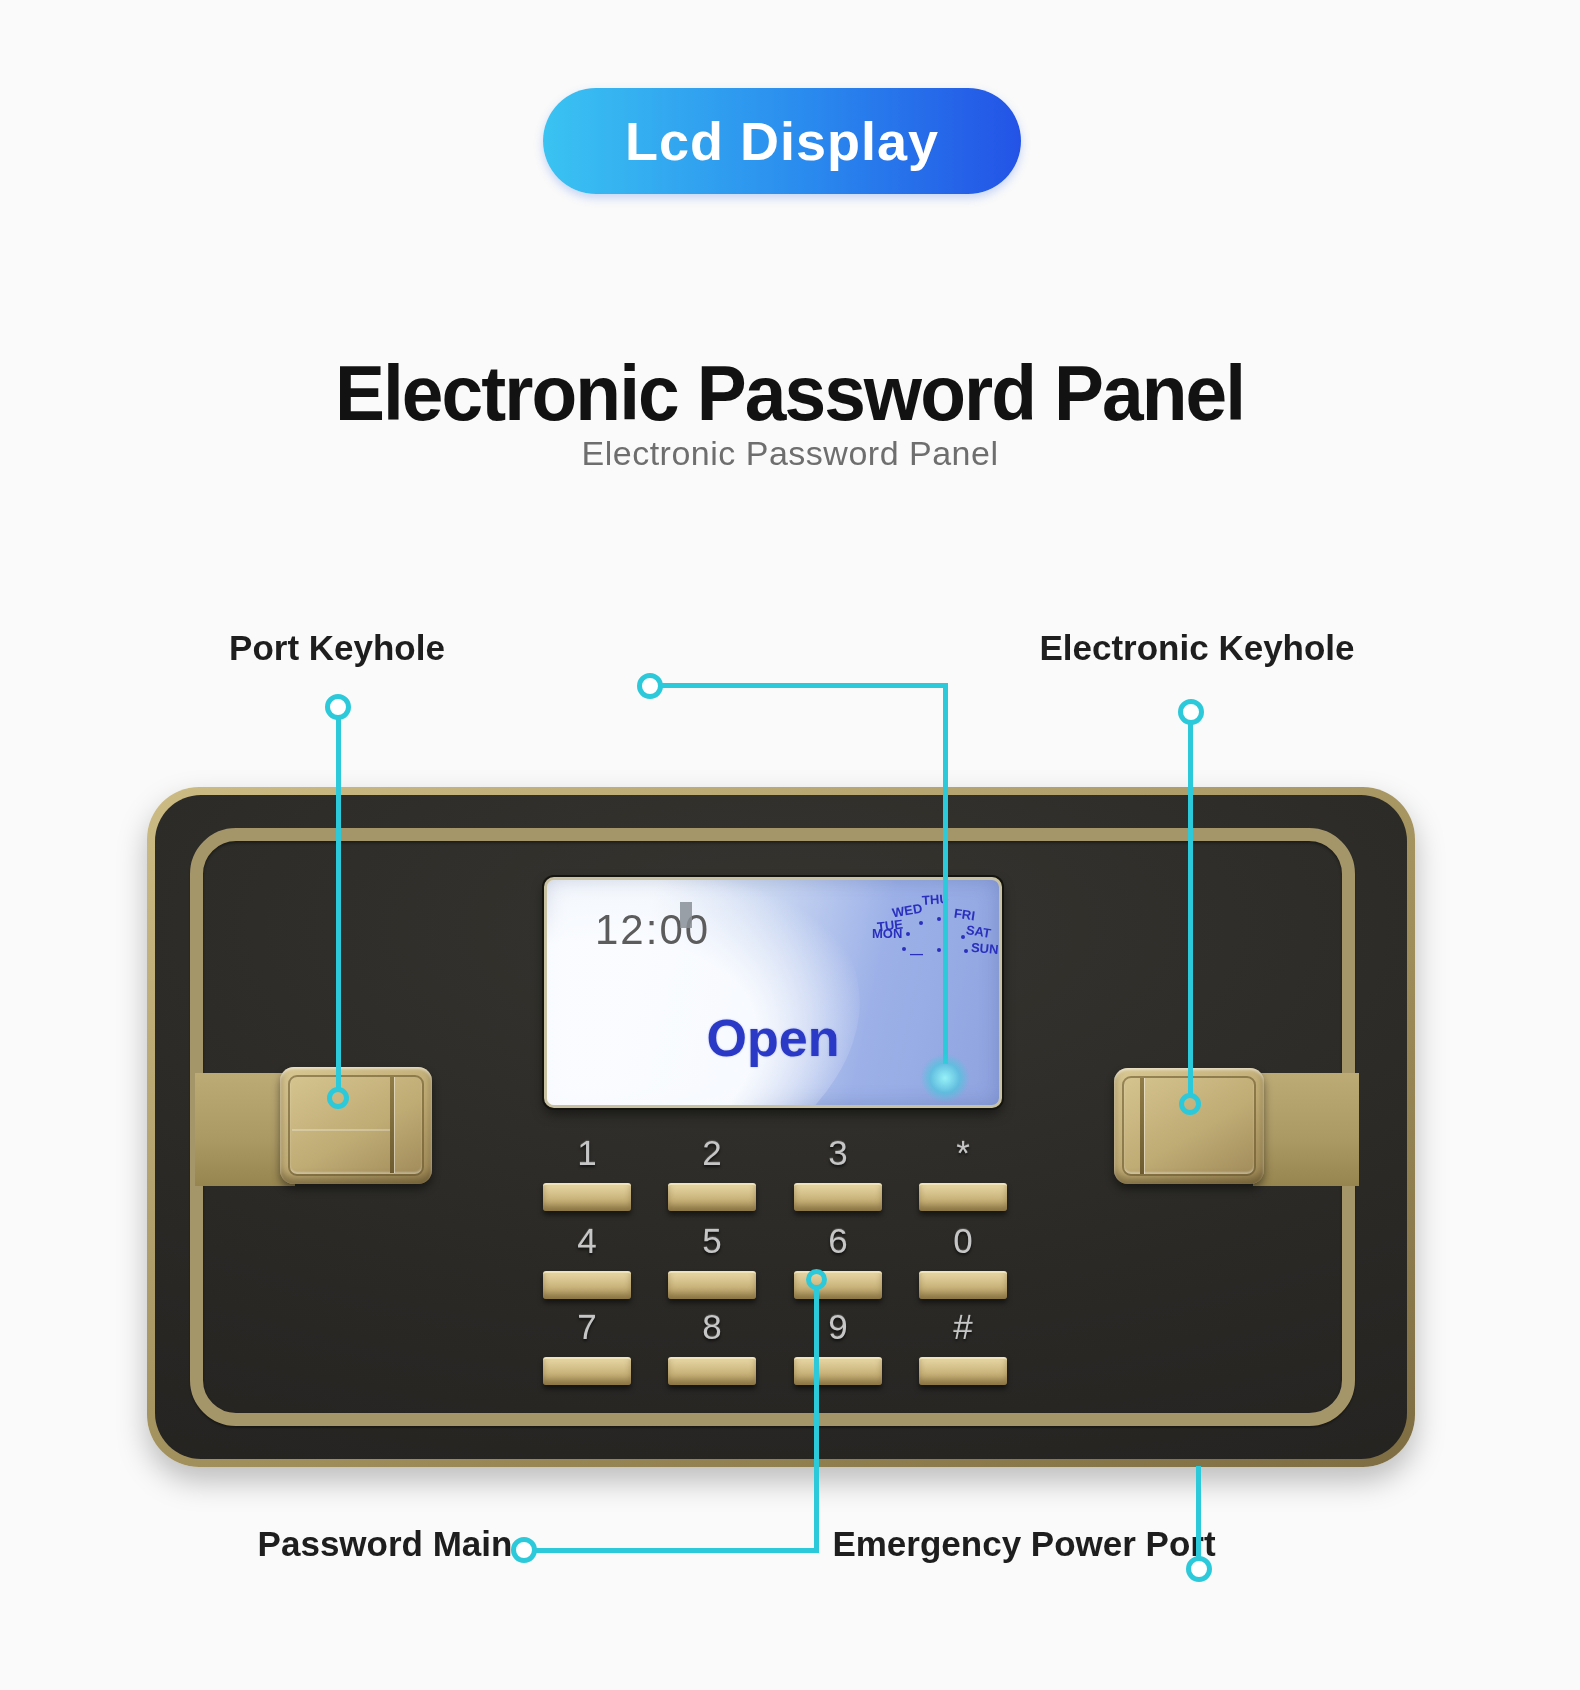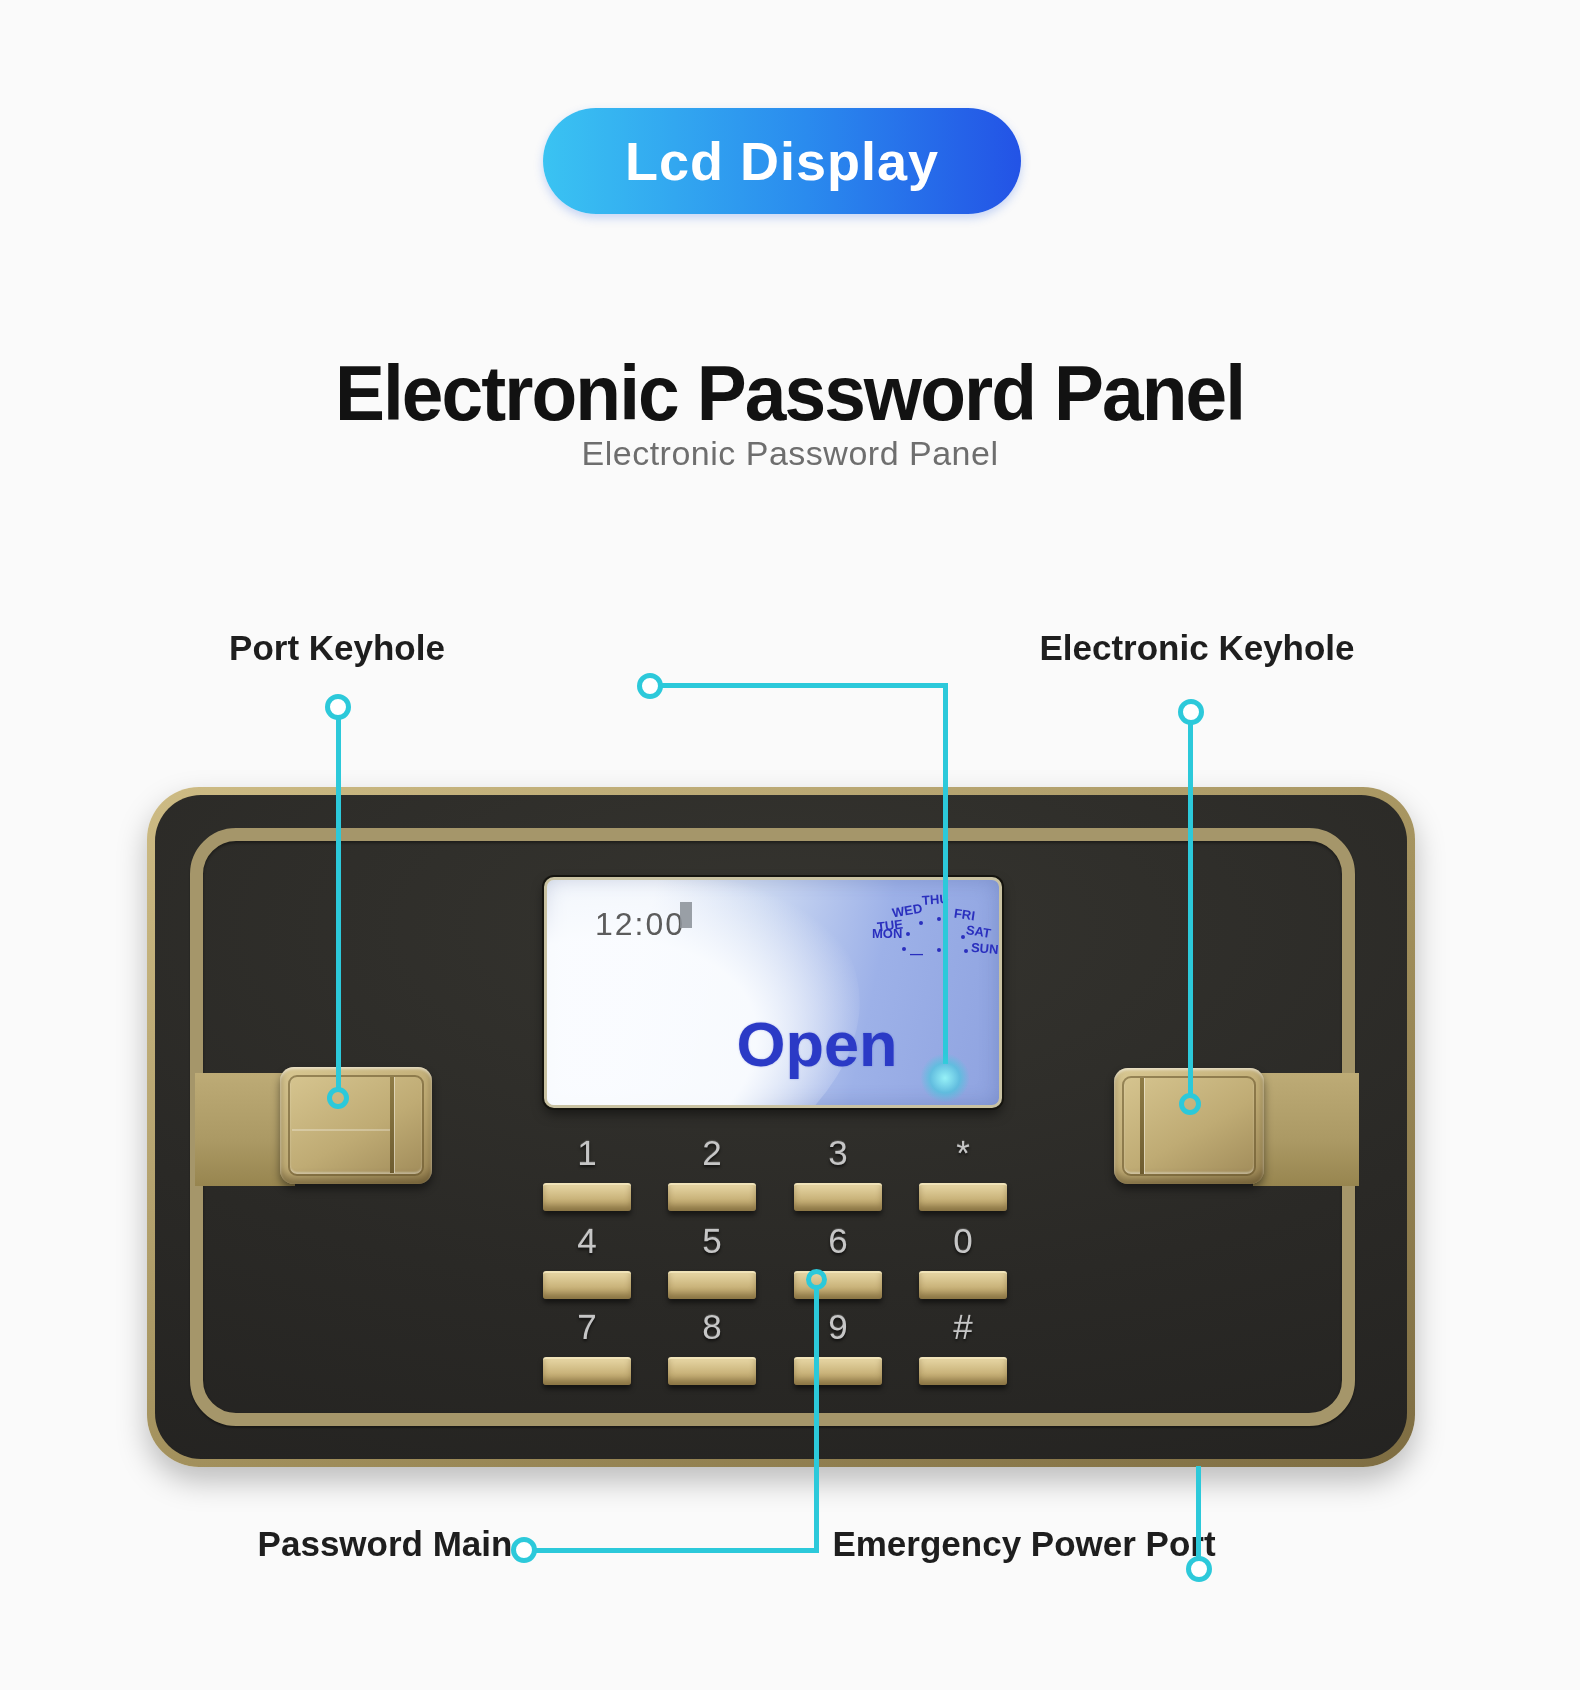--- a/index.html
+++ b/index.html
@@ -1,20 +1,20 @@
 <!DOCTYPE html>
 <html><head>
 <meta charset="utf-8">
 <style>
   html,body{margin:0;padding:0;}
   body{font-family:"Liberation Sans", sans-serif; background:#ffffff;}
   .page{position:relative; width:1580px; height:1690px; background:#fafafa; overflow:hidden;}
 
   
-  .badge{position:absolute; left:543px; top:108px; width:478px; height:106px;
+  .badge{position:absolute; left:543px; top:88px; width:478px; height:106px;
     border-radius:53px; background:linear-gradient(90deg,#3ac3f2 0%,#2a8bee 55%,#2353e6 100%);
     display:flex; align-items:center; justify-content:center;
     box-shadow:0 4px 10px rgba(40,100,230,.25);}
   .badge span{color:#fff; font-size:54px; font-weight:bold; letter-spacing:1px;}
 
   
   .title{position:absolute; left:0; right:0; top:348px; text-align:center;
     font-size:78px; font-weight:bold; color:#121212; letter-spacing:-2px;}
   .title span{display:inline-block; transform:scaleX(.96);}
   .subtitle{position:absolute; left:0; right:0; top:434px; text-align:center;
@@ -59,24 +59,24 @@
     background:rgba(255,255,255,.28);}
 
   
   .screen{position:absolute; left:397px; top:90px; width:458px; height:231px;
     box-sizing:border-box; border:3px solid #c9c2a2; border-radius:10px; overflow:hidden;
     background:linear-gradient(102deg,#f2f6fc 22%,#ccd9f2 44%,#9db1e8 70%,#8fa3e0 100%);
     box-shadow:0 0 0 2px #15140f, 0 6px 12px rgba(0,0,0,.5), inset 0 0 20px rgba(40,60,120,.22);}
   .screen::before{content:""; position:absolute; left:-45%; top:-5%; width:115%; height:150%;
     border-radius:50%; transform:rotate(-14deg);
     background:radial-gradient(ellipse at 40% 55%, rgba(250,252,255,.95) 46%, rgba(250,252,255,0) 72%);}
-  .lcd-time{position:absolute; left:48px; top:26px; font-size:32px; color:#5c5c5c; letter-spacing:2px;}
+  .lcd-time{position:absolute; left:48px; top:26px; font-size:42px; color:#5c5c5c; letter-spacing:2px;}
   .lcd-tick{position:absolute; left:133px; top:22px; width:12px; height:26px; background:#8a8f96; opacity:.85;}
   .lcd-status{position:absolute; left:0; width:100%; top:128px; text-align:center;
-    font-size:63px; font-weight:bold; color:#2b3ac6; text-shadow:0 0 2px rgba(43,58,198,.35);padding-left:44px;}
+    font-size:52px; font-weight:bold; color:#2b3ac6; text-shadow:0 0 2px rgba(43,58,198,.35);}
   .lcd-day{position:absolute; font-size:13px; font-weight:bold; color:#2a2fbe; white-space:nowrap;}
   .lcd-dot{position:absolute; width:4px; height:4px; border-radius:50%; background:#2a2fbe;}
   .lcd-dash{position:absolute; left:363px; top:66px; font-size:13px; font-weight:bold; color:#2a2fbe;}
 
   
   .key{position:absolute; width:88px; height:84px;}
   .key-num{position:absolute; left:0; right:0; top:0; height:52px; line-height:52px;
     text-align:center; font-size:35px; color:#c6c6c6;
     text-shadow:0 2px 3px rgba(0,0,0,.65), 0 -1px 1px rgba(255,255,255,.18);}
   .key-bar{position:absolute; left:0; right:0; bottom:0; height:28px; border-radius:3px;

